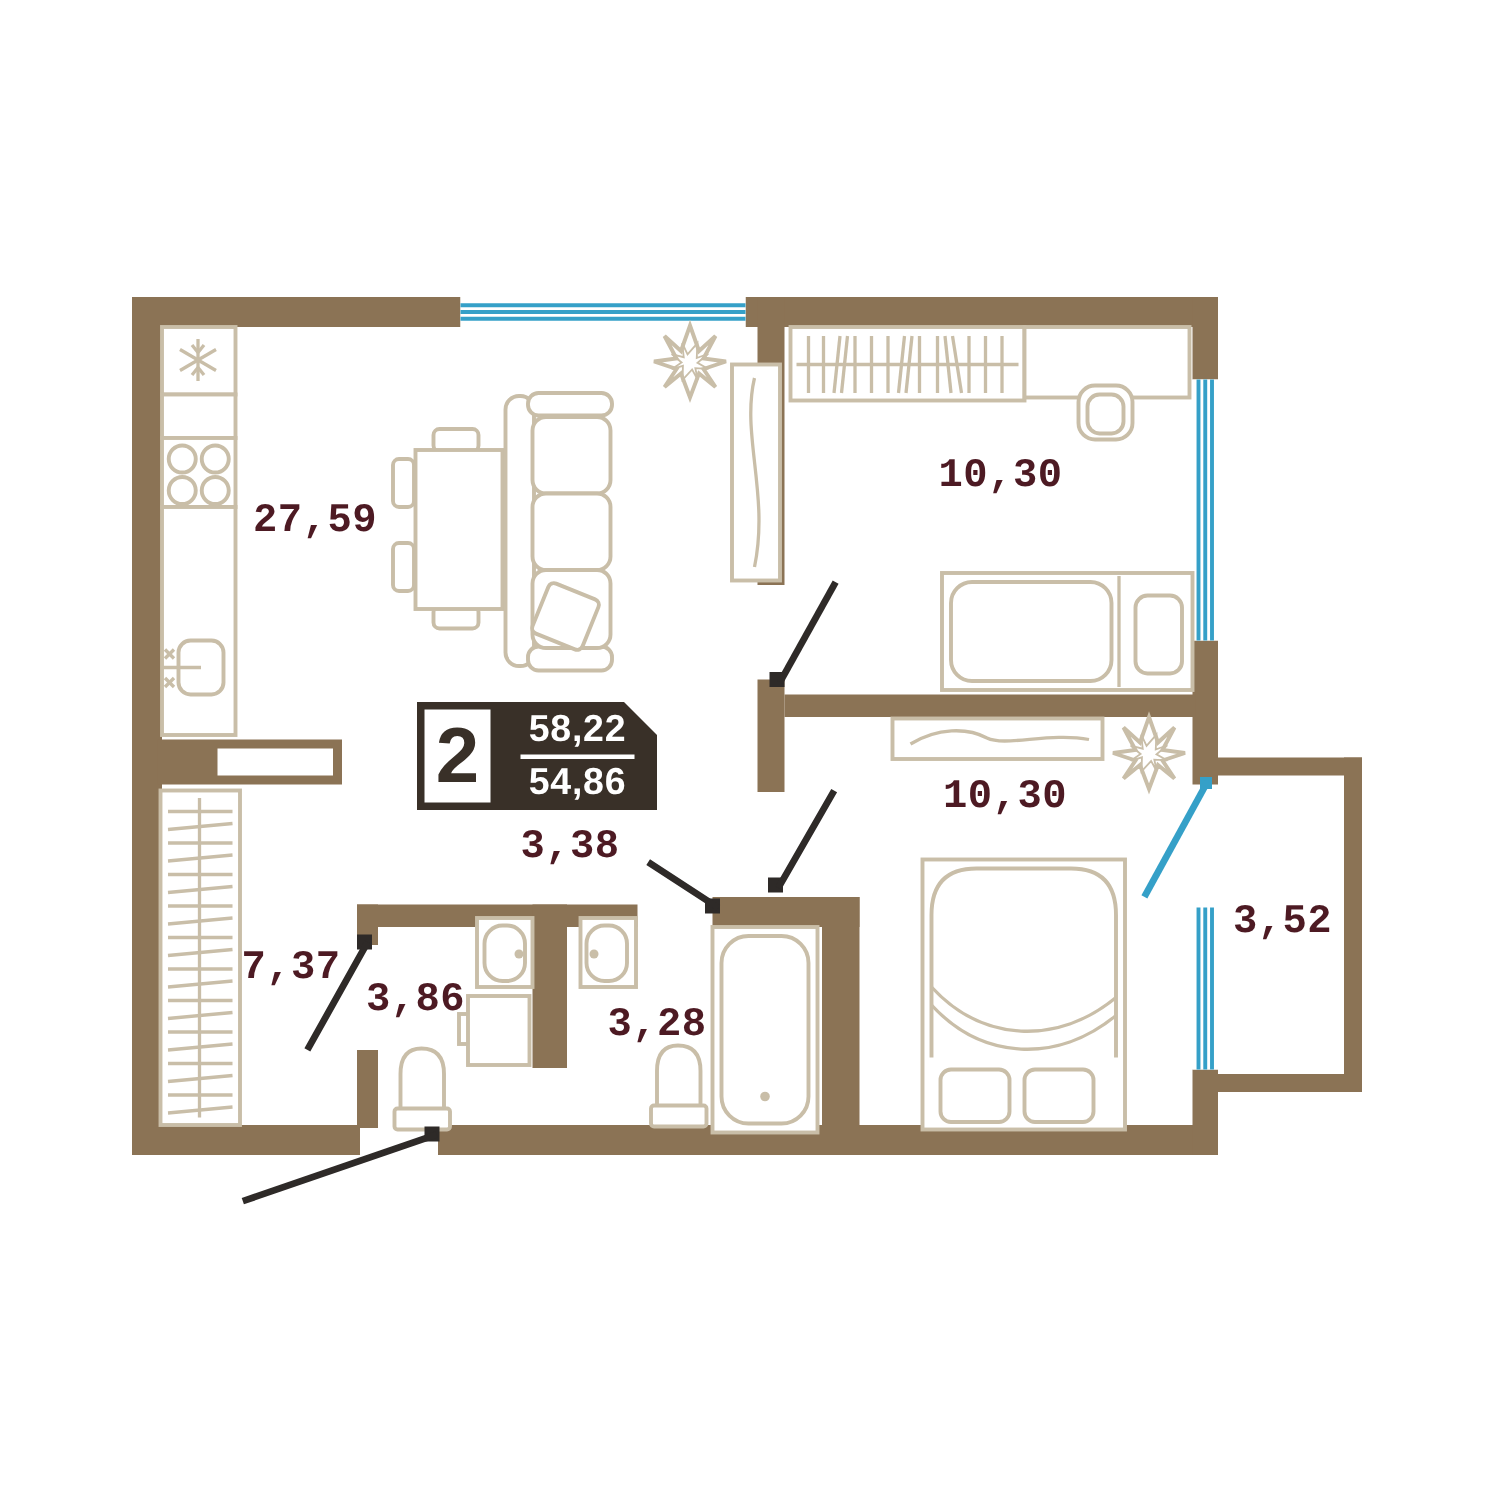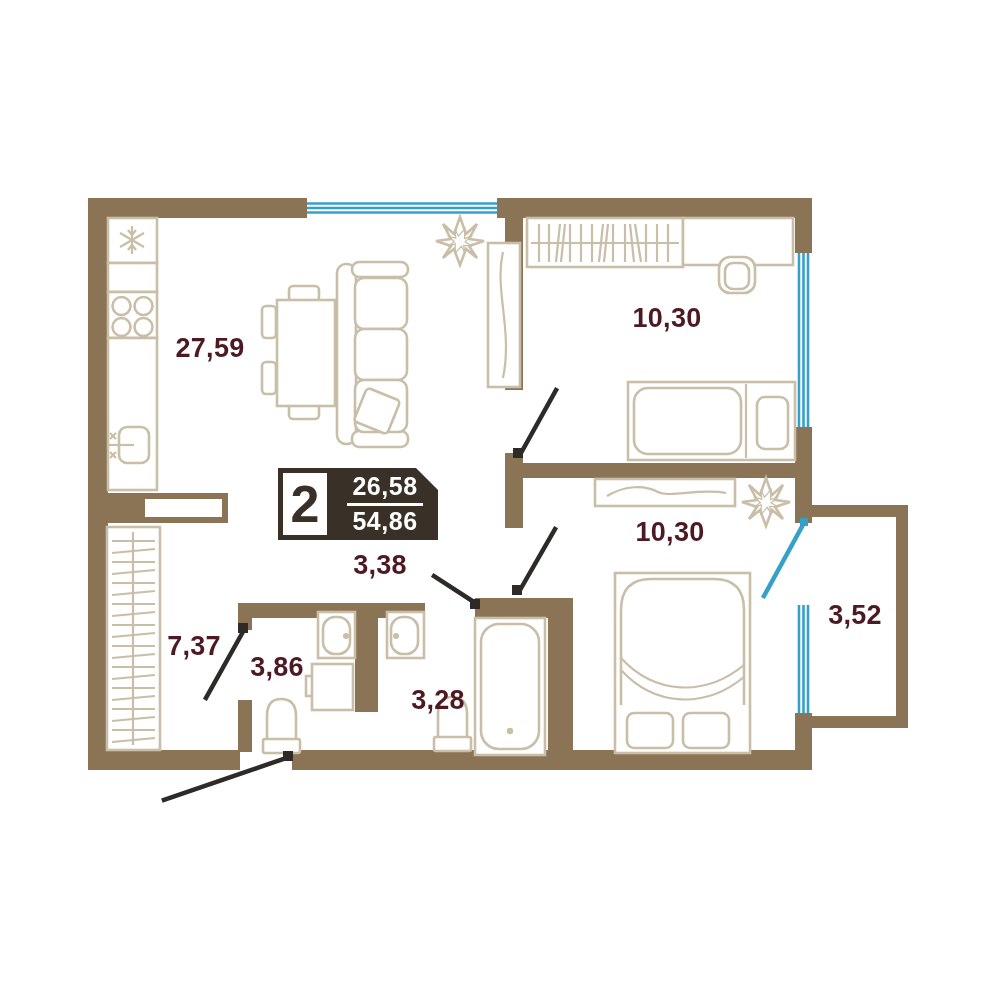--- a/index.html
+++ b/index.html
@@ -12,21 +12,21 @@
   .wl{stroke:var(--window);stroke-width:2.6;fill:none;}
   .f{fill:#fff;stroke:var(--furniture);stroke-width:2.6;}
   .fn{fill:none;stroke:var(--furniture);stroke-width:2.6;}
   .fl{fill:none;stroke:var(--furniture);stroke-width:2.2;}
   .dot{fill:var(--furniture);}
   .dl{stroke:var(--door);stroke-width:4.5;stroke-linecap:square;fill:none;}
   .dh{fill:var(--door);}
   .bl{stroke:var(--window);stroke-width:4.5;stroke-linecap:square;fill:none;}
   .bh{fill:var(--window);}
   .room-label{position:absolute;transform:translate(-50%,-50%);color:var(--label);
-    font-size:27px;font-weight:600;letter-spacing:.3px;white-space:nowrap;}
+    font-size:27px;font-weight:600;letter-spacing:.3px;white-space:nowrap;font-family:Liberation Mono, monospace;}
   
   #badge{position:absolute;left:278px;top:468px;width:160px;height:72px;display:flex;}
   #badge-rooms{width:54px;height:100%;box-sizing:border-box;background:#fff;
     border:5px solid var(--badge_bg);display:flex;align-items:center;justify-content:center;
     font-size:52px;font-weight:700;color:var(--badge_bg);line-height:1;}
   #badge-areas{flex:1;background:var(--badge_bg);color:#fff;display:flex;flex-direction:column;
     align-items:center;justify-content:center;
     clip-path:polygon(0 0, calc(100% - 22px) 0, 100% 22px, 100% 100%, 0 100%);}
   .badge-num{font-size:25px;font-weight:700;line-height:1.1;letter-spacing:.5px;}
   #badge-divider{width:76px;height:3px;background:#fff;margin:2px 0;}
@@ -276,25 +276,25 @@
     <line class="bl" x1="804" y1="523" x2="764" y2="596"></line>
   </g>
 </svg>
 
   <div class="room-label" style="left:210px;top:348px">27,59</div>
   <div class="room-label" style="left:667px;top:318px">10,30</div>
   <div class="room-label" style="left:670px;top:532px">10,30</div>
   <div class="room-label" style="left:380px;top:565px">3,38</div>
   <div class="room-label" style="left:194px;top:646px">7,37</div>
   <div class="room-label" style="left:277px;top:667px">3,86</div>
-  <div class="room-label" style="left:438px;top:700px">3,28</div>
+  <div class="room-label" style="left:438px;top:684px">3,28</div>
   <div class="room-label" style="left:855px;top:615px">3,52</div>
 
   <div id="badge">
     <div id="badge-rooms">2</div>
     <div id="badge-areas">
-      <div class="badge-num">26,58</div>
+      <div class="badge-num">58,22</div>
       <div id="badge-divider"></div>
       <div class="badge-num">54,86</div>
     </div>
   </div>
 
 </div>
 
 </body></html>

